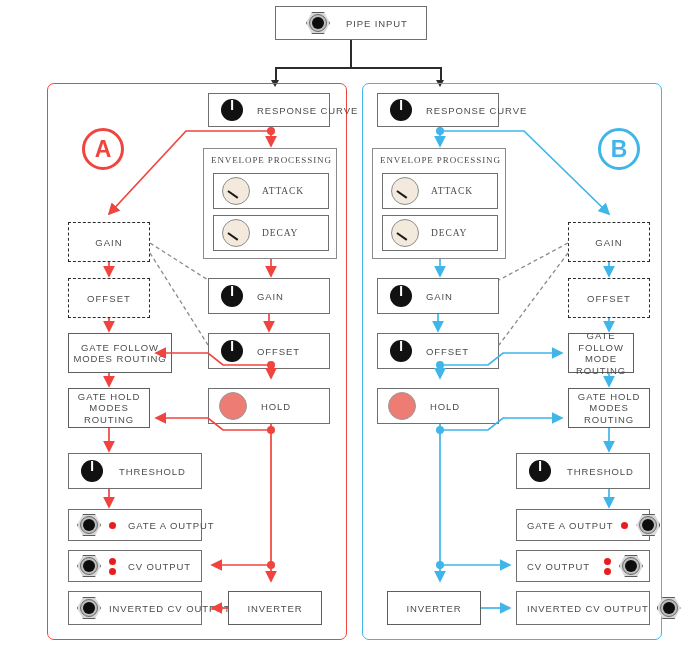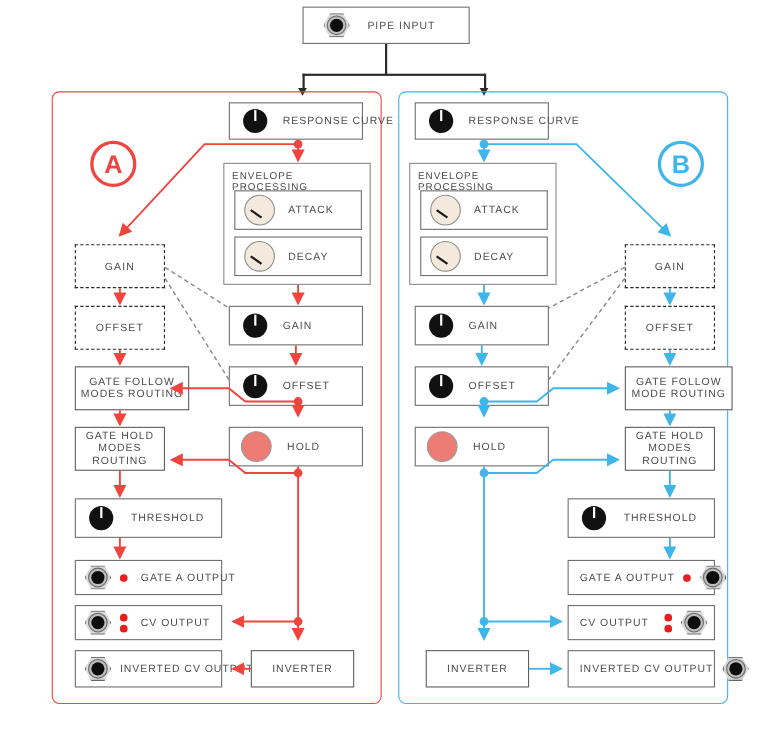--- a/index.html
+++ b/index.html
@@ -12,21 +12,21 @@
        background:#ffffff;display:flex;align-items:center;}
   .box .lbl{font-size:9.5px;letter-spacing:.9px;color:#4c4c4c;white-space:nowrap;}
   .box.center{justify-content:center;}
   .box.dashed{border:1.4px dashed #2b2b2b;justify-content:center;}
   .box.dashed .lbl{letter-spacing:1.1px;}
   .box.plain{border:1.4px solid #5e5e5e;justify-content:center;}
   .lbl.two{white-space:normal;text-align:center;line-height:11.5px;}
 
   
   .group{position:absolute;box-sizing:border-box;border:1.6px solid #8a8a8a;
-         background:#fff;}
+         background:#fff;font-family:Liberation Serif, serif;}
   .group > .gtitle{position:absolute;left:7px;top:6px;font-size:9px;
          letter-spacing:.9px;color:#4c4c4c;}
 
   
   .knob{width:22px;height:22px;border-radius:50%;position:relative;flex:none;}
   .knob.black{background:#111;}
   .knob.black::after{content:"";position:absolute;left:50%;top:1px;width:1.8px;
       height:10px;background:#fff;transform:translateX(-50%);}
   .knob.cream{width:26px;height:26px;background:#f3e9dc;
       border:1.5px solid #8d8d8d;}
@@ -59,21 +59,21 @@
   .arw{position:absolute;width:0;height:0;}
   .arw.down{border-left:4.5px solid transparent;border-right:4.5px solid transparent;}
   svg.wire{position:absolute;left:0;top:0;width:700px;height:670px;overflow:visible;
       pointer-events:none;}
 </style>
 </head>
 <body>
 
 <div id="stage">
 
-  <div class="box" style="left:275px;top:6px;width:152px;height:34px;padding-left:18px;gap:16px;">
+  <div class="box" style="left:275px;top:6px;width:152px;height:34px;padding-left:30px;gap:16px;">
     <span class="jack">
       <span class="hex"></span>
         <span class="ring"></span>
         <span class="hole"></span>
     </span>
     <span class="lbl">PIPE INPUT</span>
   </div>
 
   <div class="v" style="left:350px;top:40px;height:28px;background:#2b2b2b;"></div>
   <div class="h" style="left:275px;top:67px;width:166px;background:#2b2b2b;"></div>
@@ -206,21 +206,21 @@
   <div class="box plain center" style="left:387px;top:591px;width:94px;height:34px;">
     <span class="lbl">INVERTER</span>
   </div>
 
   <div class="box dashed" style="left:568px;top:222px;width:82px;height:40px;">
     <span class="lbl">GAIN</span>
   </div>
   <div class="box dashed" style="left:568px;top:278px;width:82px;height:40px;">
     <span class="lbl">OFFSET</span>
   </div>
-  <div class="box plain center" style="left:568px;top:333px;width:98px;height:40px;">
+  <div class="box plain center" style="left:568px;top:333px;width:66px;height:40px;">
     <span class="lbl two">GATE FOLLOW MODE ROUTING</span>
   </div>
   <div class="box plain center" style="left:568px;top:388px;width:82px;height:40px;">
     <span class="lbl two">GATE HOLD MODES ROUTING</span>
   </div>
   <div class="box" style="left:516px;top:453px;width:134px;height:36px;padding-left:12px;gap:16px;">
     <span class="knob black"></span>
     <span class="lbl">THRESHOLD</span>
   </div>
 

